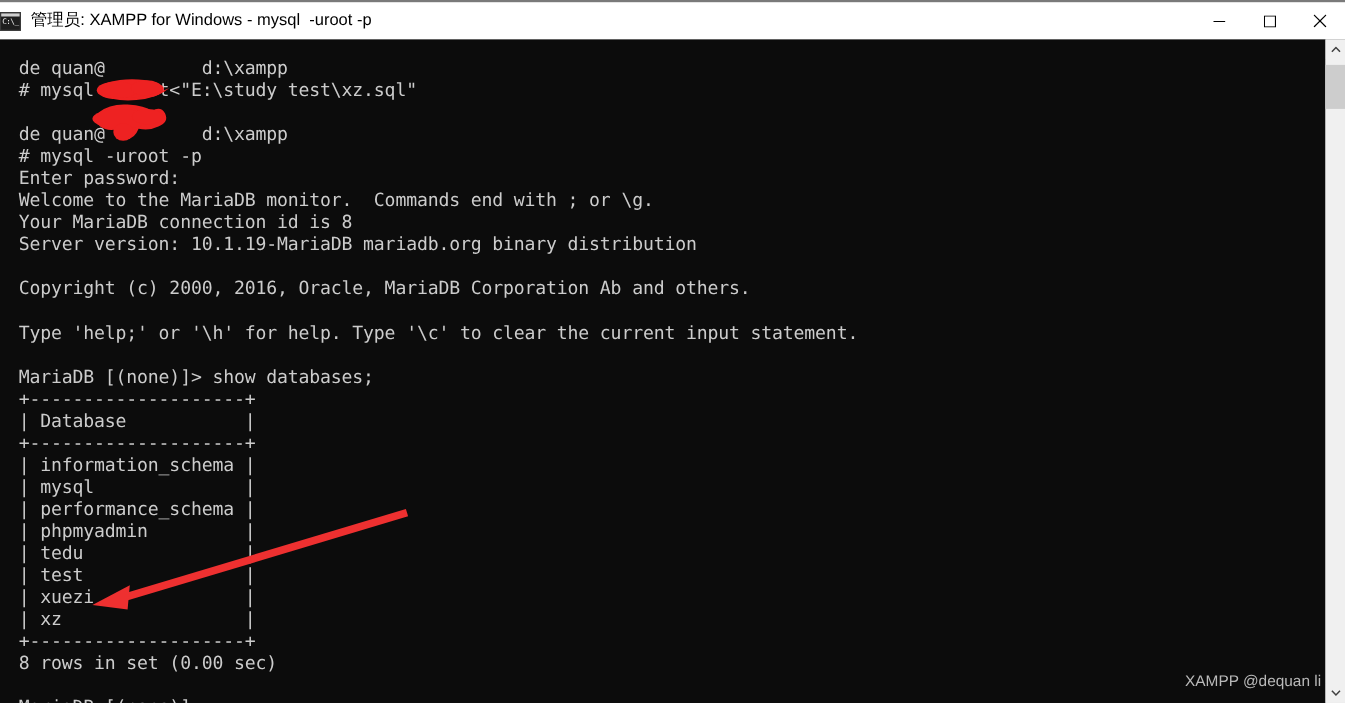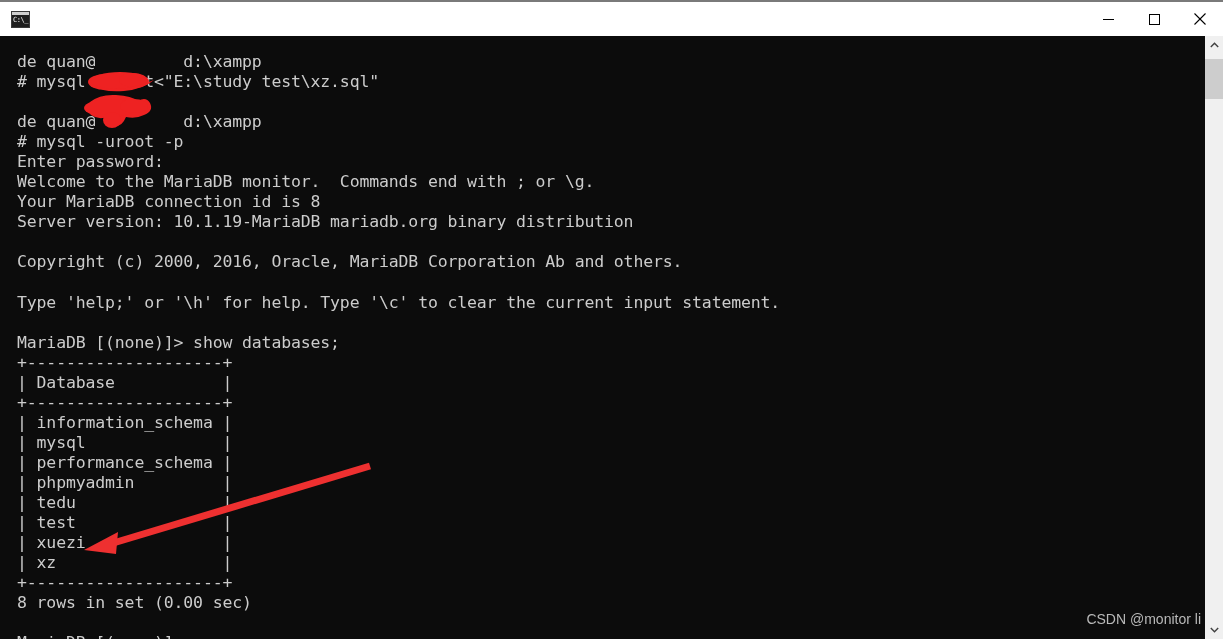--- a/index.html
+++ b/index.html
@@ -32,21 +32,20 @@
     border-top: 2px solid #7a7a7a;
     box-sizing: border-box;
     display: flex;
     align-items: center;
   }
   #title-bar-left {
     display: flex;
     align-items: center;
     flex: 1 1 auto;
     min-width: 0;
-    padding-left: 11px;
   }
   .cmd-icon {
     width: 17px;
     height: 15px;
     background: #1e1e1e;
     border: 1px solid #3a3a3a;
     position: relative;
     flex: 0 0 auto;
     margin-right: 9px;
     overflow: hidden;
@@ -184,20 +183,21 @@
 </head>
 <body>
 
 <div id="app-window">
 
   <div id="title-bar">
     <div id="title-bar-left">
       <span class="cmd-icon">
         <span class="cmd-icon-text">C:\_</span>
       </span>
+      <span id="title-text">管理员: XAMPP for Windows - mysql  -uroot -p</span>
     </div>
     <div id="window-controls">
       <button class="win-btn">
         <svg width="11" height="11" viewBox="0 0 11 11">
           <line x1="0" y1="5.5" x2="11" y2="5.5" stroke="#000" stroke-width="1"></line>
         </svg>
       </button>
       <button class="win-btn">
         <svg width="11" height="11" viewBox="0 0 11 11">
           <rect x="0.5" y="0.5" width="10" height="10" fill="none" stroke="#000" stroke-width="1"></rect>
@@ -264,21 +264,21 @@
         <ellipse cx="112" cy="84" rx="9" ry="8" fill="#ee2222"></ellipse>
       </g>
 
       <g>
         <line x1="370" y1="430" x2="110" y2="508" stroke="#ee3030" stroke-width="7" stroke-linecap="butt"></line>
         <polygon points="84,514 118,496 116,518" fill="#ee3030"></polygon>
       </g>
     </svg>
   </div>
 
-  <div id="watermark">CSDN @monitor li</div>
+  <div id="watermark">XAMPP @dequan li</div>
 
   <div id="scrollbar">
     <div class="sb-btn" id="sb-up">
       <svg width="9" height="6" viewBox="0 0 9 6">
         <polyline points="0.8,5 4.5,1.2 8.2,5" fill="none" stroke="#404040" stroke-width="1.4"></polyline>
       </svg>
     </div>
     <div id="sb-track">
       <div id="sb-thumb"></div>
     </div>

